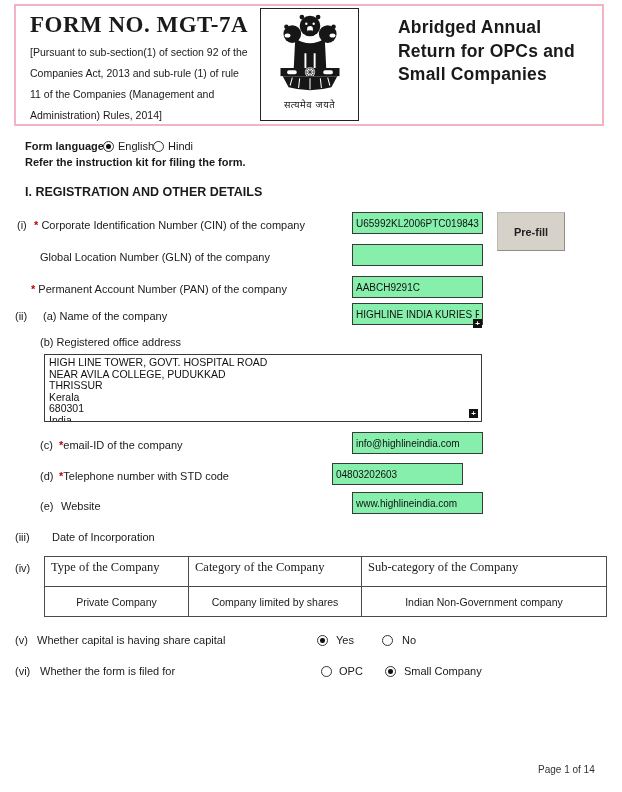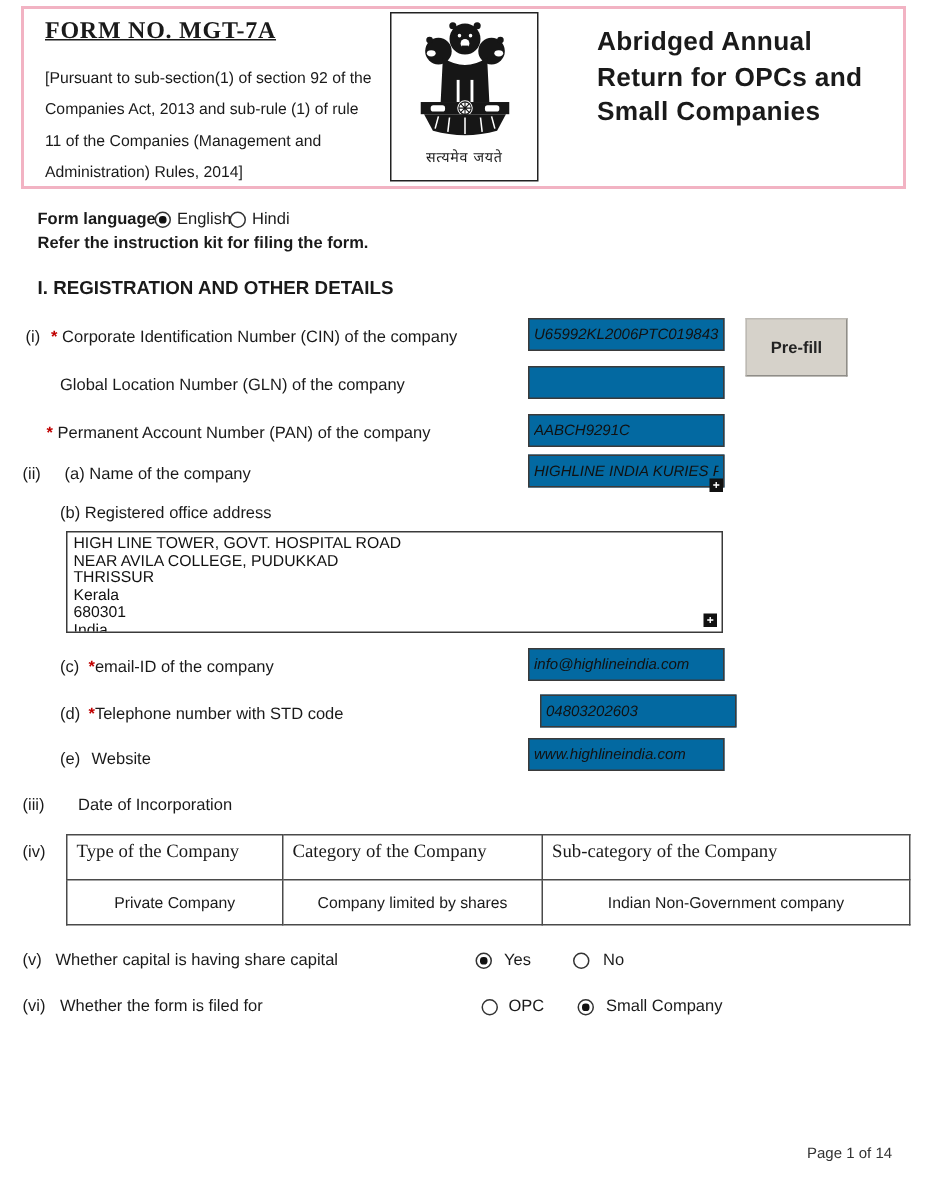--- a/index.html
+++ b/index.html
@@ -2,39 +2,39 @@
 <html><head>
 <meta charset="utf-8">
 <style>
   html,body{margin:0;padding:0;background:#fff;}
   .page{position:relative;width:622px;height:792px;background:#ffffff;
         font-family:"Liberation Sans",sans-serif;color:#1a1a1a;overflow:hidden;}
   
   .hdr{position:absolute;left:14px;top:4px;width:590px;height:122px;
        border:2px solid #f2b3c3;background:#fff;box-sizing:border-box;}
   .form-no{position:absolute;left:14px;top:6px;font-family:"Liberation Serif",serif;
-           font-weight:bold;font-size:16px;letter-spacing:.5px;text-decoration:underline;}
+           font-weight:bold;font-size:23px;letter-spacing:.5px;}
   .pursuant{position:absolute;left:14px;top:36px;width:220px;font-size:10.5px;line-height:21px;}
   .emblem-box{position:absolute;left:244px;top:2px;width:99px;height:113px;
               border:1.5px solid #222;box-sizing:border-box;background:#fff;
               display:flex;flex-direction:column;align-items:center;}
   .motto{font-family:"DejaVu Sans","Liberation Sans",sans-serif;font-size:9.5px;
          margin-top:-1px;letter-spacing:.5px;}
   .hdr-title{position:absolute;left:382px;top:10px;width:196px;font-weight:bold;
              font-size:17.5px;line-height:23.5px;letter-spacing:.2px;}
   
   .lbl{position:absolute;font-size:11px;white-space:nowrap;}
   .b{font-weight:bold;}
   .num{display:inline-block;}
   .star{color:#c00000;font-weight:bold;}
   
   .inp-wrap{position:absolute;width:131px;height:22px;}
   .inp{width:100%;height:100%;box-sizing:border-box;border:1.5px solid #3a3a3a;
        font-family:"Liberation Sans",sans-serif;font-size:10px;padding:1px 3px;
-       color:#111;background:#0369a1;outline:none;font-style:italic;}
+       color:#111;background:#86efac;outline:none;}
   .overflow-marker{position:absolute;right:1px;bottom:-3px;width:9px;height:9px;
        background:#111;color:#fff;font-size:8px;line-height:9px;text-align:center;
        font-weight:bold;}
   .addr{position:absolute;left:44px;top:354px;width:438px;height:68px;box-sizing:border-box;
         border:1.5px solid #3a3a3a;resize:none;overflow:hidden;background:#fff;
         font-family:"Liberation Sans",sans-serif;font-size:10.5px;line-height:11.6px;
         padding:2px 4px;color:#111;outline:none;}
   .addr-marker{position:absolute;left:469px;top:409px;width:9px;height:9px;background:#111;
         color:#fff;font-size:8px;line-height:9px;text-align:center;font-weight:bold;}
   .btn{position:absolute;left:497px;top:212px;width:68px;height:39px;
@@ -155,21 +155,21 @@
   <div class="lbl" style="left:40px;top:439px;">
     <span class="num" style="width:19px;">(c)</span><span class="star" style="color: rgb(192, 0, 0);">*</span><span>email-ID of the company</span>
   </div>
   <div class="inp-wrap" style="left:352px;top:432px;">
     <input class="inp" type="text" value="info@highlineindia.com" style="">
   </div>
 
   <div class="lbl" style="left:40px;top:470px;">
     <span class="num" style="width:19px;">(d)</span><span class="star" style="color: rgb(192, 0, 0);">*</span><span>Telephone number with STD code</span>
   </div>
-  <div class="inp-wrap" style="left:360px;top:463px;">
+  <div class="inp-wrap" style="left:332px;top:463px;">
     <input class="inp" type="text" value="04803202603" style="">
   </div>
 
   <div class="lbl" style="left:40px;top:500px;">
     <span class="num" style="width:21px;">(e)</span><span>Website</span>
   </div>
   <div class="inp-wrap" style="left:352px;top:492px;">
     <input class="inp" type="text" value="www.highlineindia.com" style="">
   </div>
 

